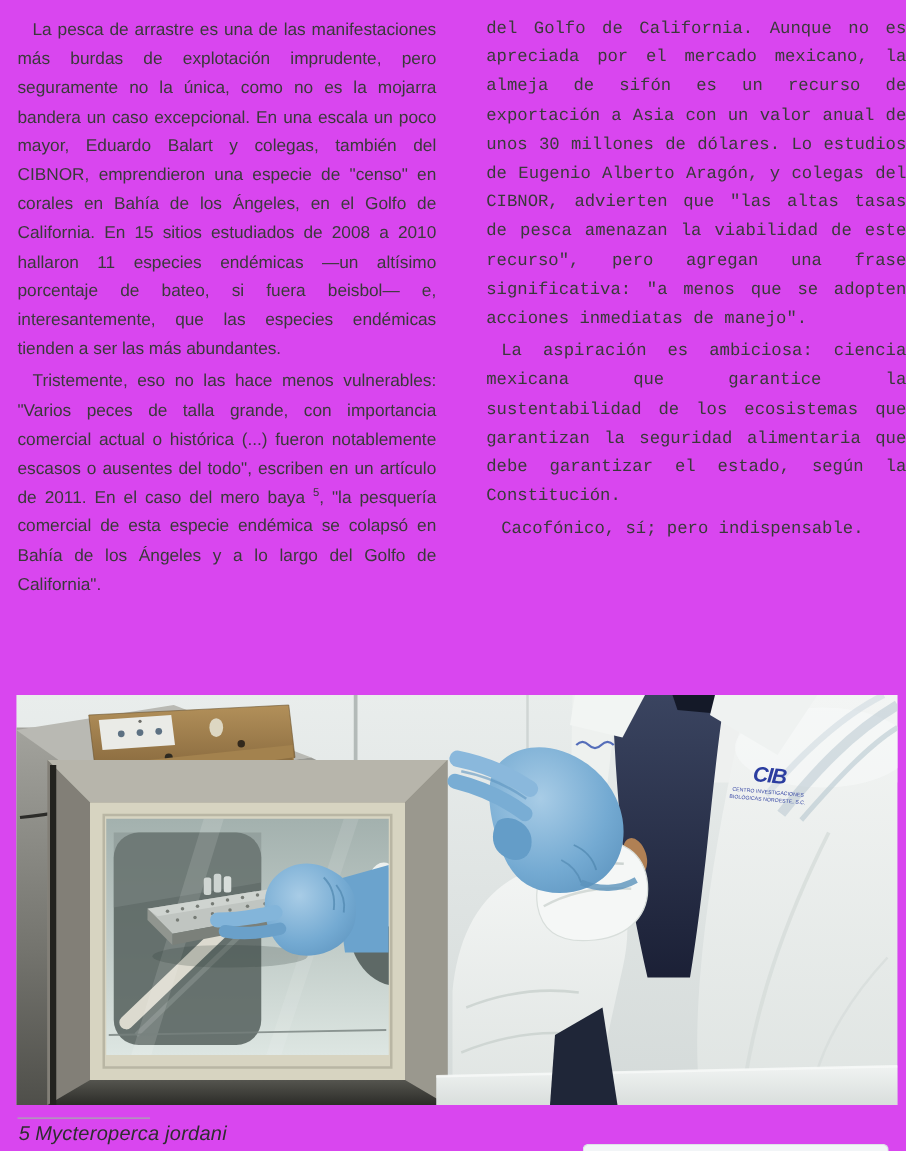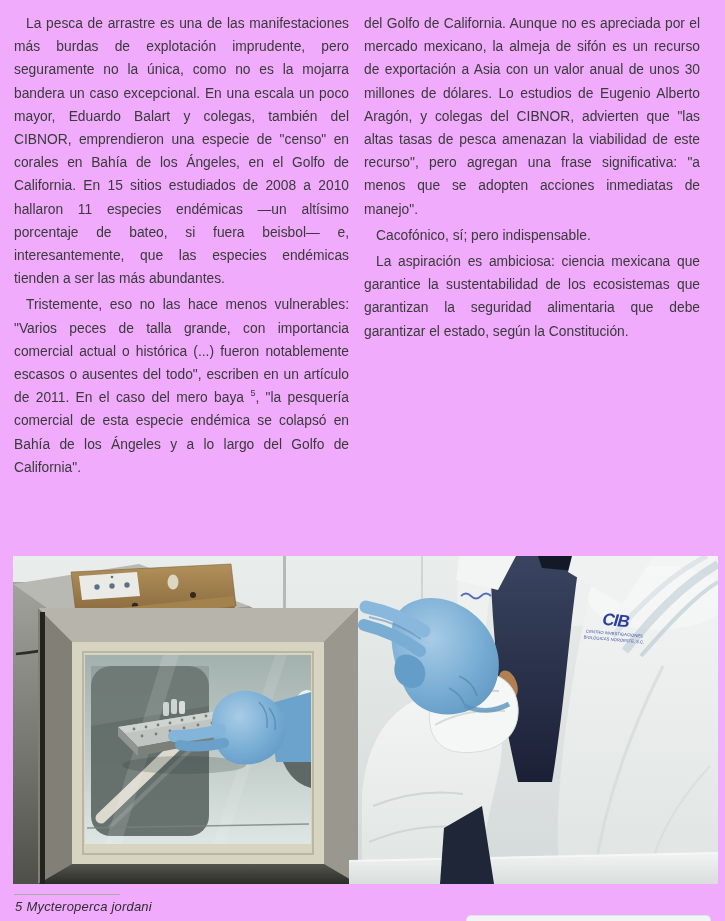--- a/index.html
+++ b/index.html
@@ -1,35 +1,35 @@
 <!DOCTYPE html>
 <html lang="es"><head>
 <meta charset="utf-8">
 <style>
   html,body { margin:0; padding:0; background:#ffffff; }
   .page {
-    position:relative; width:725px; height:921px; background:#f0abfc;
+    position:relative; width:725px; height:921px; background:#d946ef;
     font-family:"Liberation Sans", sans-serif; color:#3a3a3a; overflow:hidden;
   }
   .col {
     position:absolute; top:12px; width:335px;
     font-size:13.8px; line-height:23.2px; text-align:justify;
     hyphens:auto; -webkit-hyphens:auto;
   }
   .col-left  { left:14px; }
-  .col-right { left:364px; width:336px; }
+  .col-right { left:389px; width:336px;font-family:Liberation Mono, monospace; }
   .para { margin:0 0 3px 0; }
   .para:last-child { margin-bottom:0; }
   .para.indent { text-indent:12px; }
   sup.fn { font-size:9px; line-height:0; vertical-align:super; }
   .figure { position:absolute; left:13px; top:556px; width:705px; height:328px; }
   .figure svg { display:block; }
   .caption-rule { position:absolute; left:14px; top:894px; width:106px; height:1px; background:#a6abae; }
   .caption {
-    position:absolute; left:15px; top:899px; font-size:13px; font-style:italic;
+    position:absolute; left:15px; top:899px; font-size:16px; font-style:italic;
     color:#2e2e2e; letter-spacing:0.2px;
   }
   .caption .marker { margin-right:4px; }
   .next-box {
     position:absolute; left:466px; top:915px; width:243px; height:8px;
     background:#f2f5f7; border:1px solid #dde3e7; border-bottom:none;
     border-radius:5px 5px 0 0;
   }
 </style>
 </head>
@@ -37,22 +37,22 @@
 
 <div class="page">
 
   <div class="col col-left">
     <p class="para indent">La pesca de arrastre es una de las manifestaciones más burdas de explotación imprudente, pero seguramente no la única, como no es la mojarra bandera un caso excepcional. En una escala un poco mayor, Eduardo Balart y colegas, también del CIBNOR, emprendieron una especie de "censo" en corales en Bahía de los Ángeles, en el Golfo de California. En 15 sitios estudiados de 2008 a 2010 hallaron 11 especies endémicas —un altísimo porcentaje de bateo, si fuera beisbol— e, interesantemente, que las especies endémicas tienden a ser las más abundantes.</p>
     <p class="para indent"><span>Tristemente, eso no las hace menos vulnerables: "Varios peces de talla grande, con importancia comercial actual o histórica (...) fueron notablemente escasos o ausentes del todo", escriben en un artículo de 2011. En el caso del mero baya </span><sup class="fn">5</sup><span>, "la pesquería comercial de esta especie endémica se colapsó en Bahía de los Ángeles y a lo largo del Golfo de California".</span></p>
   </div>
 
   <div class="col col-right">
     <p class="para">del Golfo de California. Aunque no es apreciada por el mercado mexicano, la almeja de sifón es un recurso de exportación a Asia con un valor anual de unos 30 millones de dólares. Lo estudios de Eugenio Alberto Aragón, y colegas del CIBNOR, advierten que "las altas tasas de pesca amenazan la viabilidad de este recurso", pero agregan una frase significativa: "a menos que se adopten acciones inmediatas de manejo".</p>
+    <p class="para indent">La aspiración es ambiciosa: ciencia mexicana que garantice la sustentabilidad de los ecosistemas que garantizan la seguridad alimentaria que debe garantizar el estado, según la Constitución.</p>
     <p class="para indent">Cacofónico, sí; pero indispensable.</p>
-    <p class="para indent">La aspiración es ambiciosa: ciencia mexicana que garantice la sustentabilidad de los ecosistemas que garantizan la seguridad alimentaria que debe garantizar el estado, según la Constitución.</p>
   </div>
 
   <div class="figure">
     <svg width="705" height="328" viewBox="0 0 705 328" role="img" aria-label="Persona con bata de laboratorio y guante azul de nitrilo junto a una cámara de acero inoxidable; una mano enguantada sostiene una charola de muestras tras el cristal">
       <defs>
         <linearGradient id="g-wall" x1="0" y1="0" x2="0" y2="1">
           <stop offset="0" stop-color="#e9edec"></stop>
             <stop offset="1" stop-color="#d4dad9"></stop>
         </linearGradient>
         <linearGradient id="g-leftcol" x1="0" y1="0" x2="0" y2="1">

